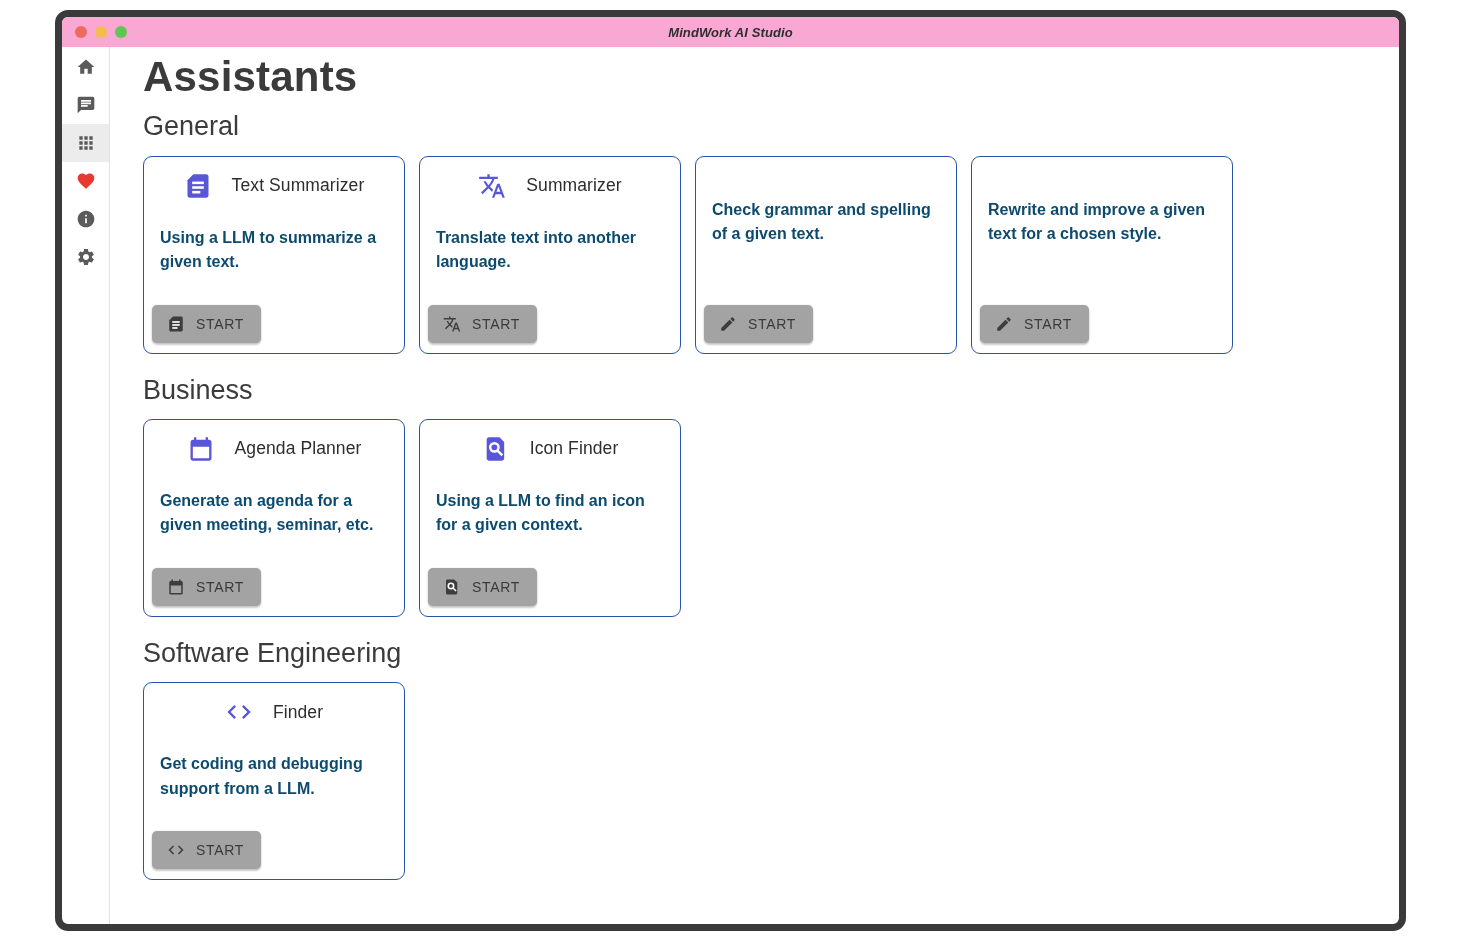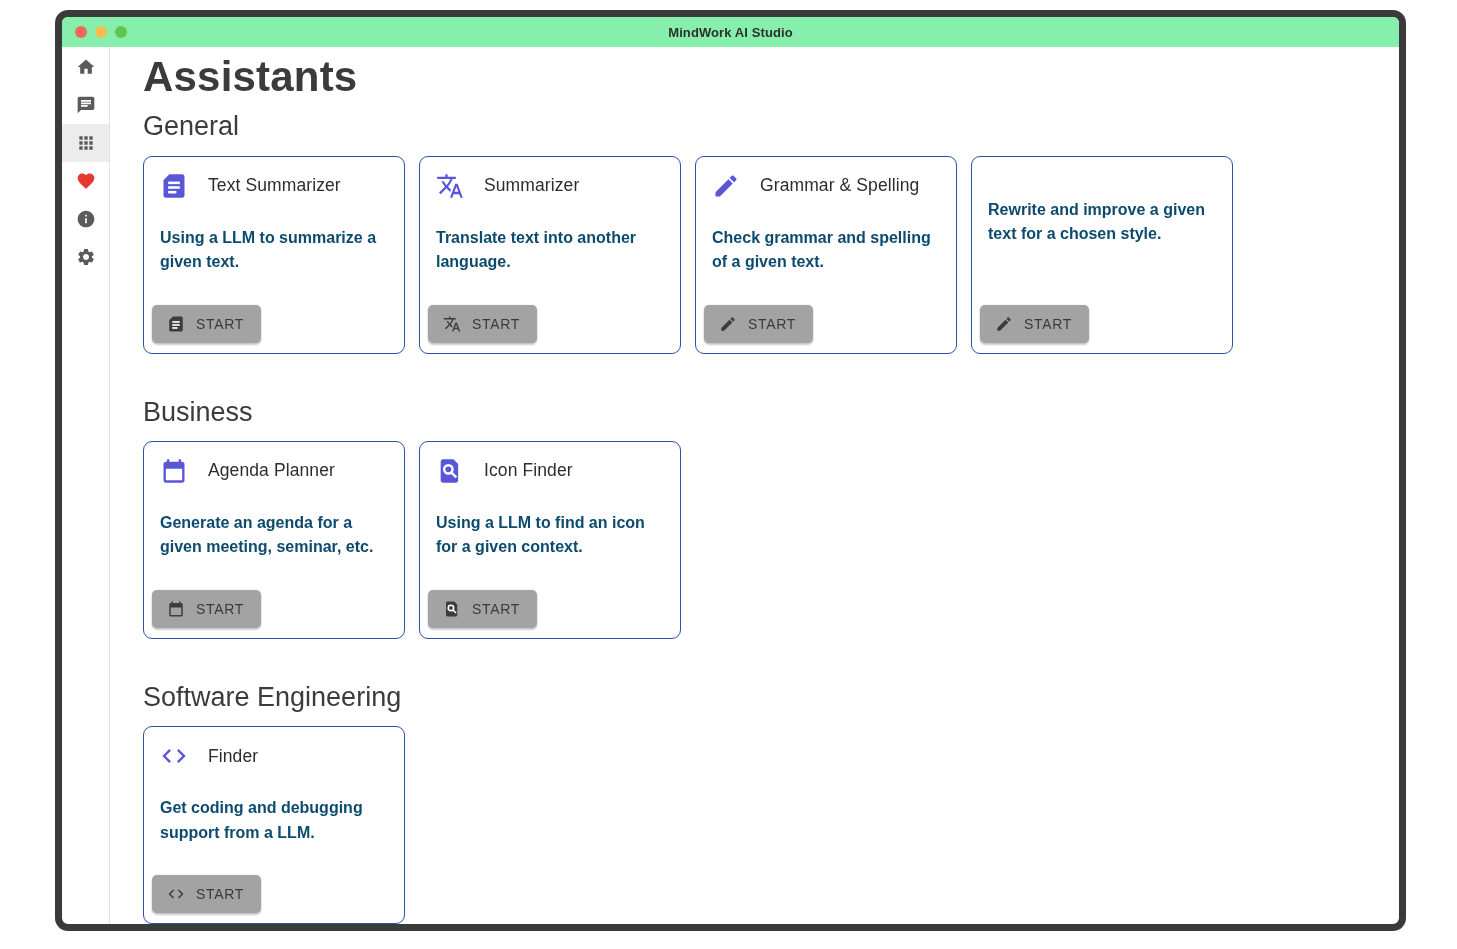--- a/index.html
+++ b/index.html
@@ -11,21 +11,22 @@
     background: #ffffff;
     border: 7px solid #3a3a3a;
     border-radius: 13px;
     overflow: hidden;
   }
 
   
   .titlebar {
     position: relative; height: 30px;
     display: flex; align-items: center; justify-content: center;
-    background: #86efac;
+    background: #f9a8d4;
+    font-style: italic;
   }
   .traffic-lights {
     position: absolute; left: 13px; top: 0; height: 100%;
     display: flex; align-items: center; gap: 8px;
   }
   .light { width: 12px; height: 12px; border-radius: 50%; }
   .light.red    { background: #ee6a5f; }
   .light.yellow { background: #f5bd4f; }
   .light.green  { background: #61c554; }
   .titlebar-title { font-size: 13px; font-weight: bold; color: #2f2f2f; letter-spacing: .1px; }
@@ -45,33 +46,33 @@
   }
   .side-item.selected { background: #ececec; }
   .side-item svg { width: 20px; height: 20px; fill: #5b5b5b; }
   .side-item .heart { fill: #e6392f; }
 
   .main {
     flex: 1; padding: 5px 20px 0 33px; overflow: hidden;
   }
   .page-title { font-size: 42px; font-weight: 700; color: #3b3b3b; letter-spacing: .2px; margin: 2px 0 10px; line-height: 1.1; }
   .section-title { font-size: 27px; font-weight: 400; color: #3b3b3b; margin: 0 0 13px; line-height: 1.2; }
-  .section { margin-bottom: 42px; }
+  .section { margin-bottom: 20px; }
   .card-row { display: flex; gap: 14px; }
 
   
   .card {
     width: 262px; height: 198px;
     border: 1.5px solid #2a52a8;
     border-radius: 9px;
     background: #fff;
     padding: 15px 16px 10px;
     display: flex; flex-direction: column;
   }
-  .card-header { display: flex; align-items: center; gap: 20px; }
+  .card-header { display: flex; align-items: center; gap: 20px; justify-content: center; }
   .card-icon { width: 28px; height: 28px; flex: 0 0 28px; }
   .card-icon svg { width: 28px; height: 28px; fill: #5a56d8; }
   .card-title { font-size: 17.5px; font-weight: 500; color: #2d2d2d; letter-spacing: .1px; }
   .card-desc { margin-top: 26px; font-size: 16px; line-height: 1.52; color: #0c4a6e; padding-right: 2px; font-weight: bold; }
   .card-actions { margin-top: auto; margin-left: -8px; }
   .start-btn {
     display: inline-flex; align-items: center; gap: 11px;
     background: #a3a3a3; border: none; border-radius: 5px;
     padding: 10px 17px 10px 15px;
     box-shadow: 0 2px 2px rgba(0,0,0,.20), 0 0 2px rgba(0,0,0,.14);
@@ -213,26 +214,20 @@
               <button class="start-btn">
                 <svg viewBox="0 0 24 24">
                     <use href="#g-translate"></use>
                   </svg>
                 <span>START</span>
               </button>
             </div>
           </div>
 
           <div class="card">
-            <div class="card-header">
-              <span class="card-icon"><svg viewBox="0 0 24 24">
-                    <use href="#g-pencil"></use>
-                  </svg></span>
-              <span class="card-title">Grammar &amp; Spelling</span>
-            </div>
             <p class="card-desc">Check grammar and spelling of a given text.</p>
             <div class="card-actions">
               <button class="start-btn">
                 <svg viewBox="0 0 24 24">
                     <use href="#g-pencil"></use>
                   </svg>
                 <span>START</span>
               </button>
             </div>
           </div>

